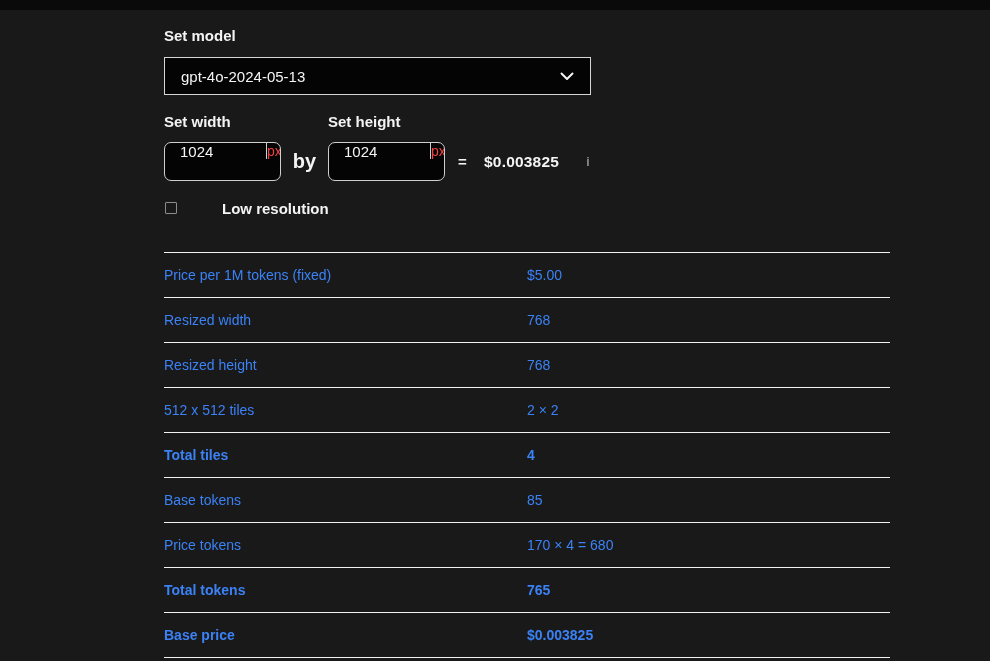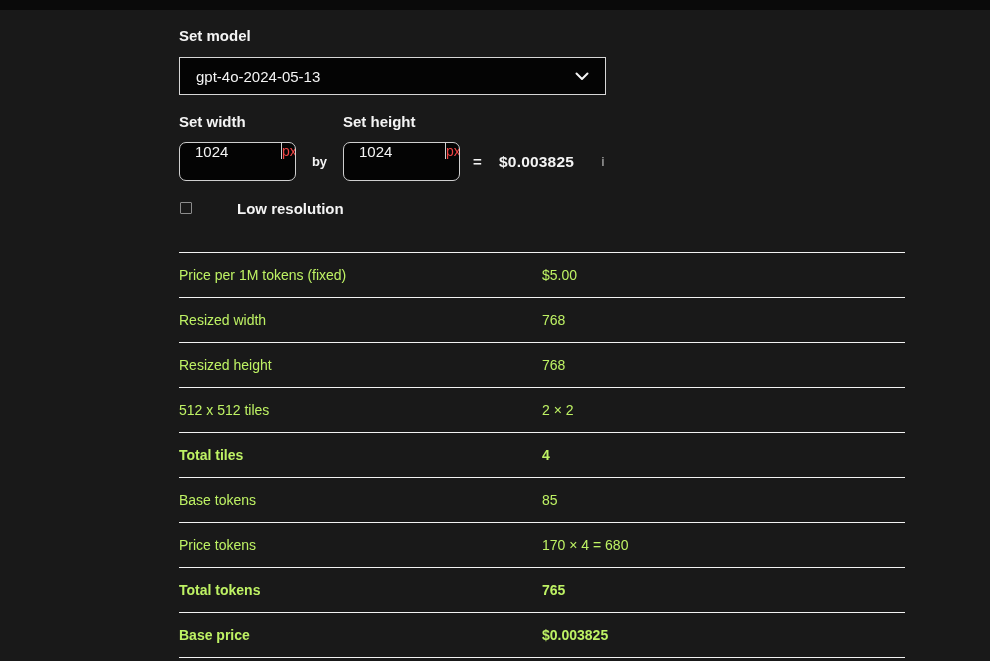--- a/index.html
+++ b/index.html
@@ -10,21 +10,21 @@
     color:#f4f4f4;
     overflow:hidden;
     position:relative;
   }
   .topbar {
     position:absolute; left:0; top:0;
     width:990px; height:10px;
     background:#0a0a0a;
   }
   .content {
-    position:absolute; left:179px; top:10px; width:726px; height:606px;
+    position:absolute; left:164px; top:10px; width:726px; height:606px;
   }
   .field-label {
     position:absolute;
     font-size:15px; font-weight:600; color:#f4f4f4;
     line-height:18px;
   }
   .lbl-model { left:0; top:17px; }
   .lbl-width { left:0; top:103px; }
   .lbl-height { left:164px; top:103px; }
 
@@ -63,21 +63,21 @@
   }
   .unit-addon {
     flex:1;
     border-left:1px solid #cfcfcf;
     display:flex; align-items:center; justify-content:center;
     color:#ef4444; font-size:14px;
   }
   .by-label {
     position:absolute; left:117px; top:132px; width:47px; height:39px;
     display:flex; align-items:center; justify-content:center;
-    font-size:13px; font-weight:700; color:#f4f4f4;
+    font-size:20px; font-weight:700; color:#f4f4f4;
   }
   .equals-sign {
     position:absolute; left:294px; top:132px; height:39px;
     display:flex; align-items:center;
     font-size:15px; font-weight:700;
   }
   .price-result {
     position:absolute; left:320px; top:132px; height:39px;
     display:flex; align-items:center;
     font-size:15.5px; font-weight:700; letter-spacing:.2px;
@@ -107,21 +107,21 @@
   }
 
   .price-table {
     position:absolute; left:0; top:242px; width:726px;
   }
   .trow {
     height:44px;
     border-top:1px solid #f2f2f2;
     position:relative;
     display:flex; align-items:center;
-    font-size:14px; font-weight:400; color:#bef264;
+    font-size:14px; font-weight:400; color:#3b82f6;
   }
   .trow:last-child { border-bottom:1px solid #f2f2f2; }
   .trow.bold { font-weight:700; }
   .tvalue { position:absolute; left:363px; }
 </style>
 </head>
 <body>
 
 <div class="topbar"></div>
 

